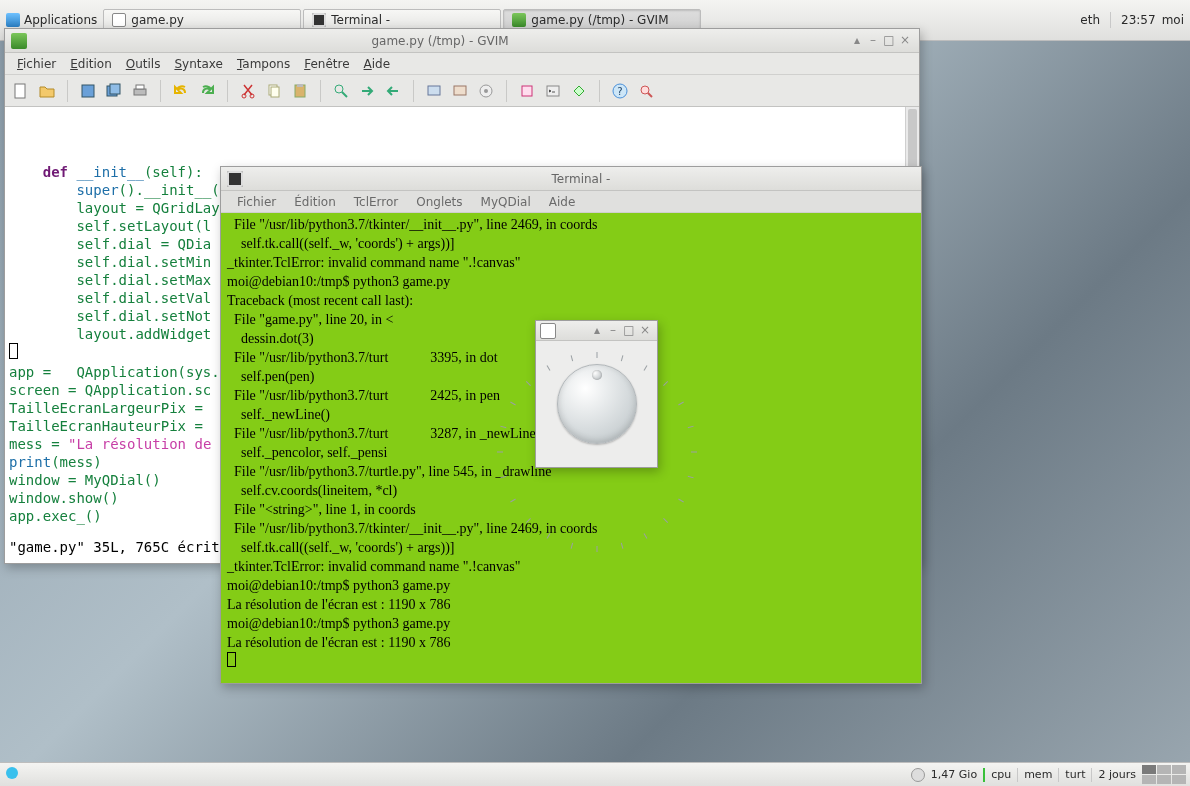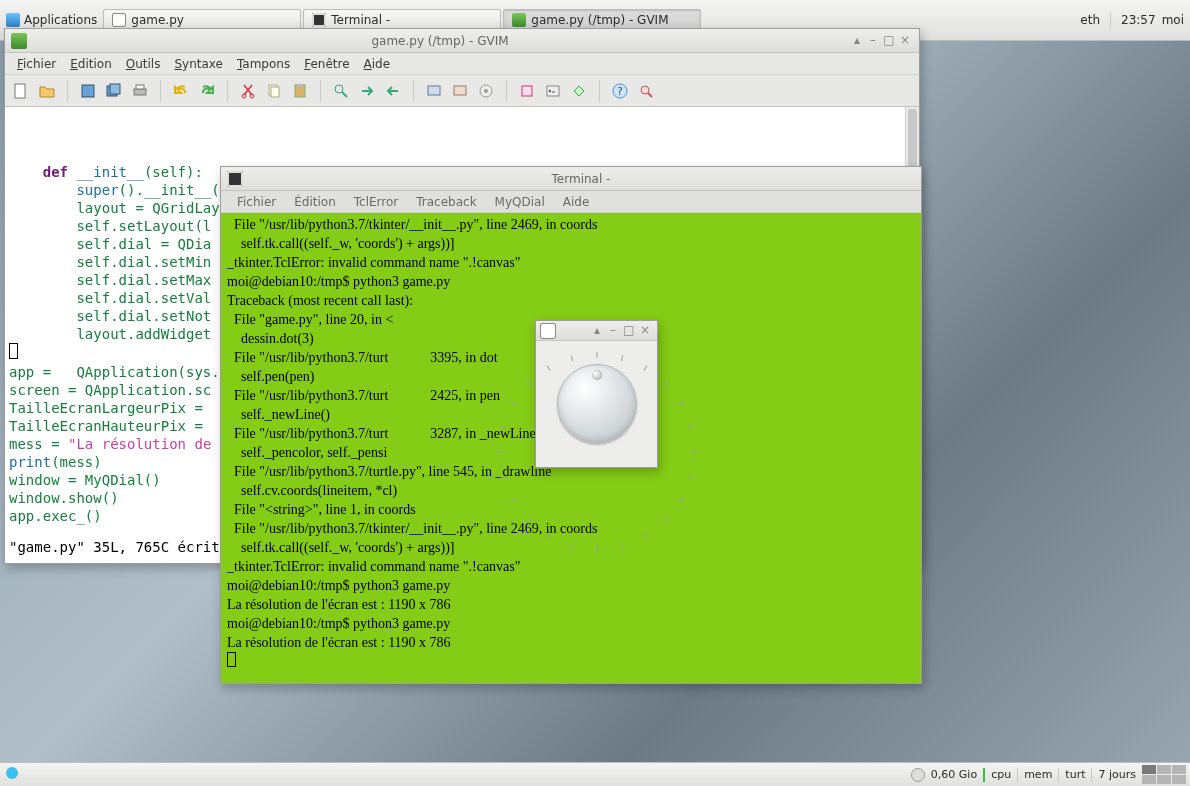--- a/index.html
+++ b/index.html
@@ -267,21 +267,21 @@
 
 <div class="window terminal">
   <div class="titlebar">
     <span class="mini term tb-icon"></span>
     <span class="title">Terminal -</span>
   </div>
   <div class="term-menubar" id="term-menubar">
       <span>Fichier</span>
       <span>Édition</span>
       <span>TclError</span>
-      <span>Traceback</span>
+      <span>Onglets</span>
       <span>MyQDial</span>
       <span>Aide</span>
     </div>
   <div class="termbody" id="termbody"><div>  File "/usr/lib/python3.7/tkinter/__init__.py", line 2469, in coords</div><div>    self.tk.call((self._w, 'coords') + args))]</div><div>_tkinter.TclError: invalid command name ".!canvas"</div><div>moi@debian10:/tmp$ python3 game.py</div><div>Traceback (most recent call last):</div><div>  File "game.py", line 20, in &lt;</div><div>    dessin.dot(3)</div><div>  File "/usr/lib/python3.7/turt            3395, in dot</div><div>    self.pen(pen)</div><div>  File "/usr/lib/python3.7/turt            2425, in pen</div><div>    self._newLine()</div><div>  File "/usr/lib/python3.7/turt            3287, in _newLine</div><div>    self._pencolor, self._pensi</div><div>  File "/usr/lib/python3.7/turtle.py", line 545, in _drawline</div><div>    self.cv.coords(lineitem, *cl)</div><div>  File "&lt;string&gt;", line 1, in coords</div><div>  File "/usr/lib/python3.7/tkinter/__init__.py", line 2469, in coords</div><div>    self.tk.call((self._w, 'coords') + args))]</div><div>_tkinter.TclError: invalid command name ".!canvas"</div><div>moi@debian10:/tmp$ python3 game.py</div><div>La résolution de l'écran est : 1190 x 786</div><div>moi@debian10:/tmp$ python3 game.py</div><div>La résolution de l'écran est : 1190 x 786</div><div><span class="tcursor"></span></div></div>
 </div>
 
 <div class="window dialwin">
   <div class="titlebar">
     <span class="mini file tb-icon"></span>
     <span class="title"></span>
@@ -323,29 +323,29 @@
 </div>
 
 <div class="bottom-panel">
   <div>
     <svg width="16" height="16">
         <circle cx="8" cy="8" r="6" fill="#39c0ed"></circle>
       </svg>
   </div>
   <div class="right">
     <span class="mini disk"></span>
-    <span>0,60 Gio</span>
+    <span>1,47 Gio</span>
     <span style="width:2px;height:14px;background:#39c039;display:inline-block"></span>
     <span>cpu</span>
     <span style="width:1px;height:14px;background:#c8c8c8;display:inline-block"></span>
     <span>mem</span>
     <span style="width:1px;height:14px;background:#c8c8c8;display:inline-block"></span>
     <span>turt</span>
     <span style="width:1px;height:14px;background:#c8c8c8;display:inline-block"></span>
-    <span>7 jours</span>
+    <span>2 jours</span>
     <div class="pager">
       <div class="cur"></div>
         <div></div>
         <div></div>
         <div></div>
         <div></div>
         <div></div>
     </div>
   </div>
 </div>

